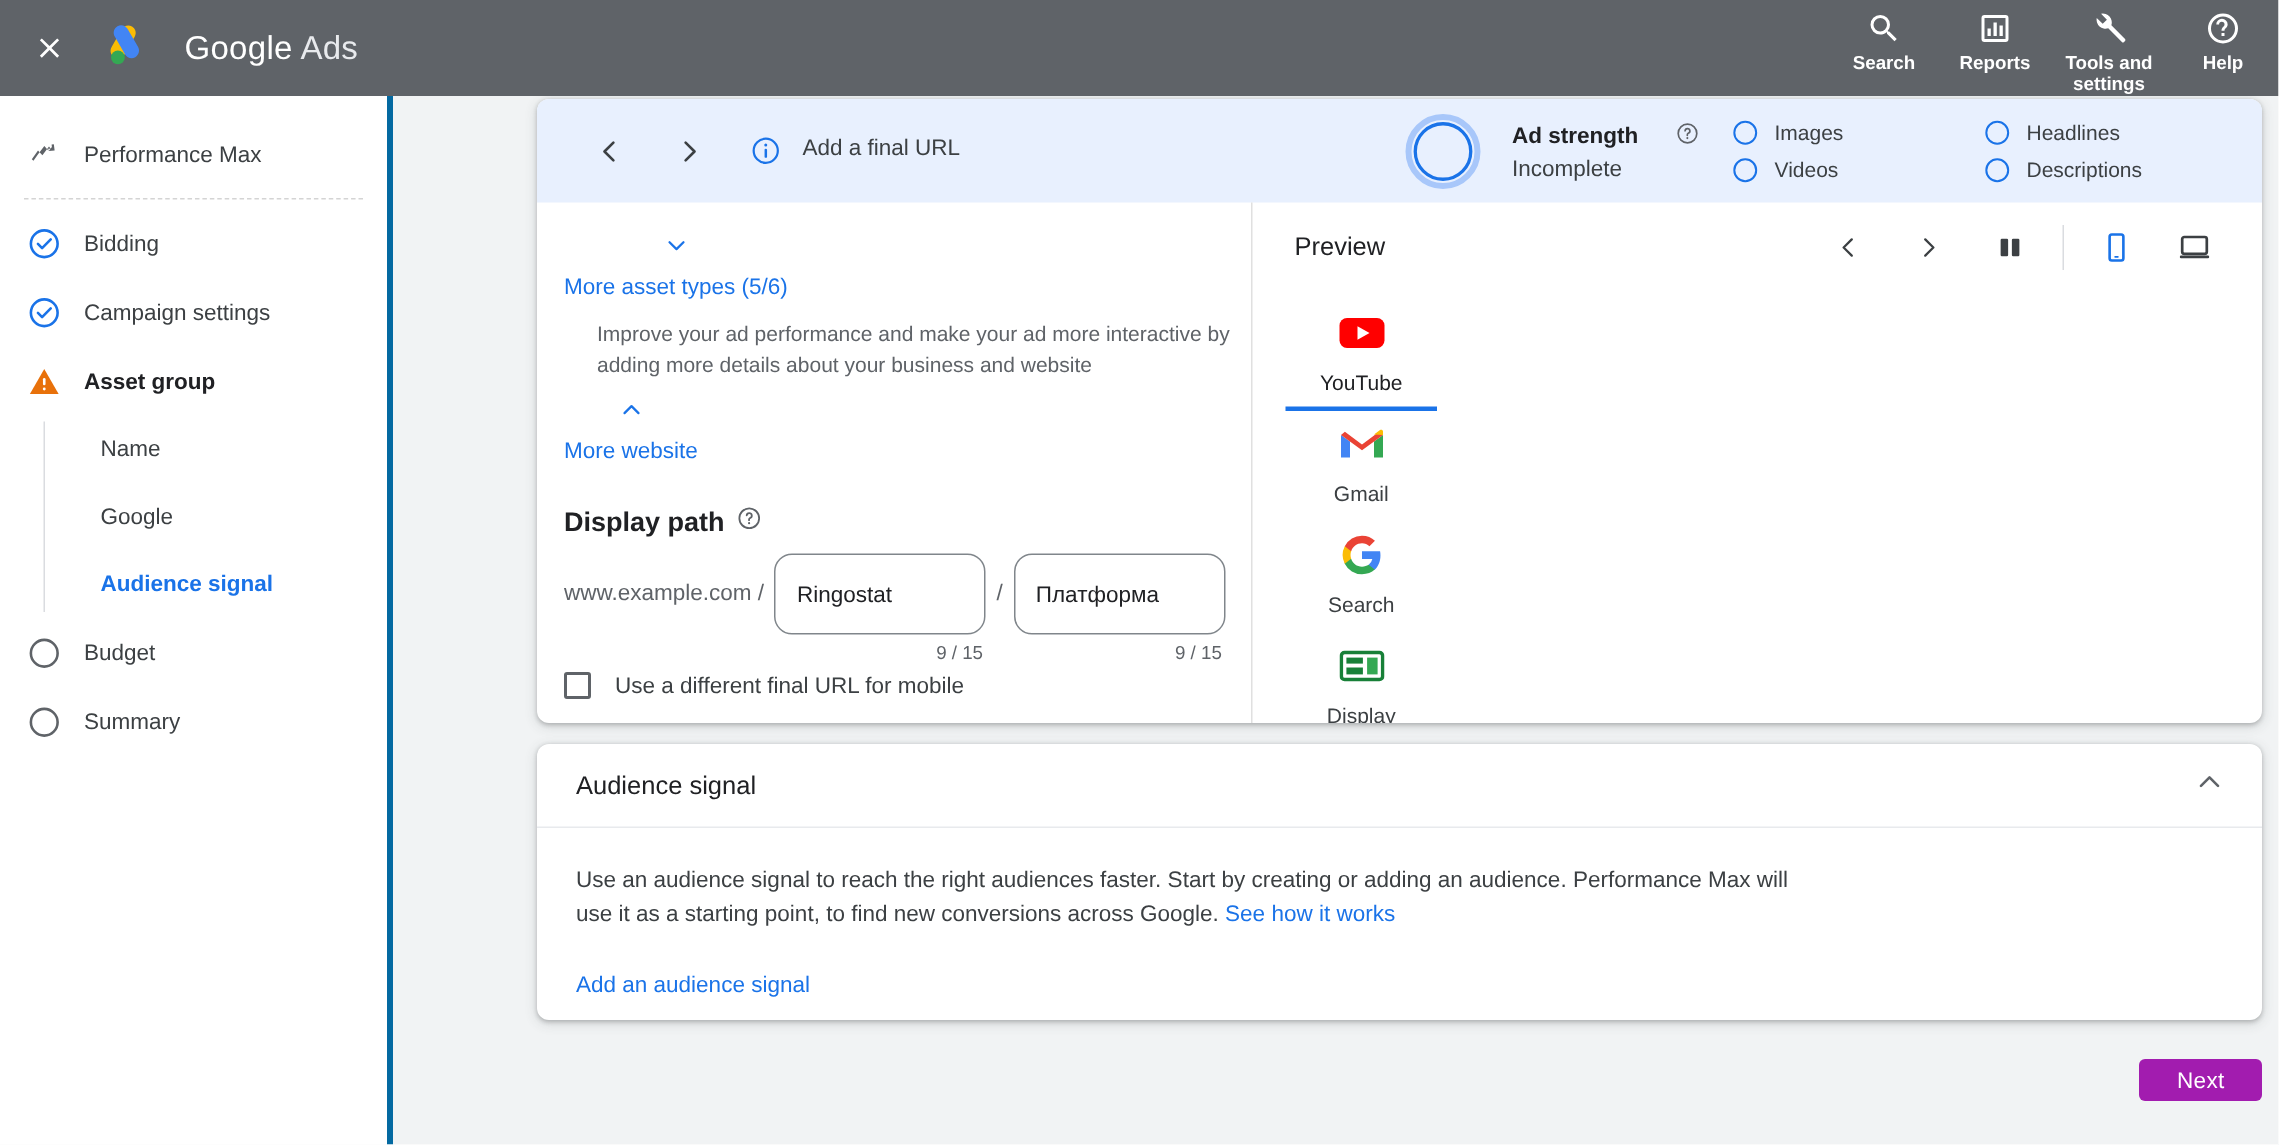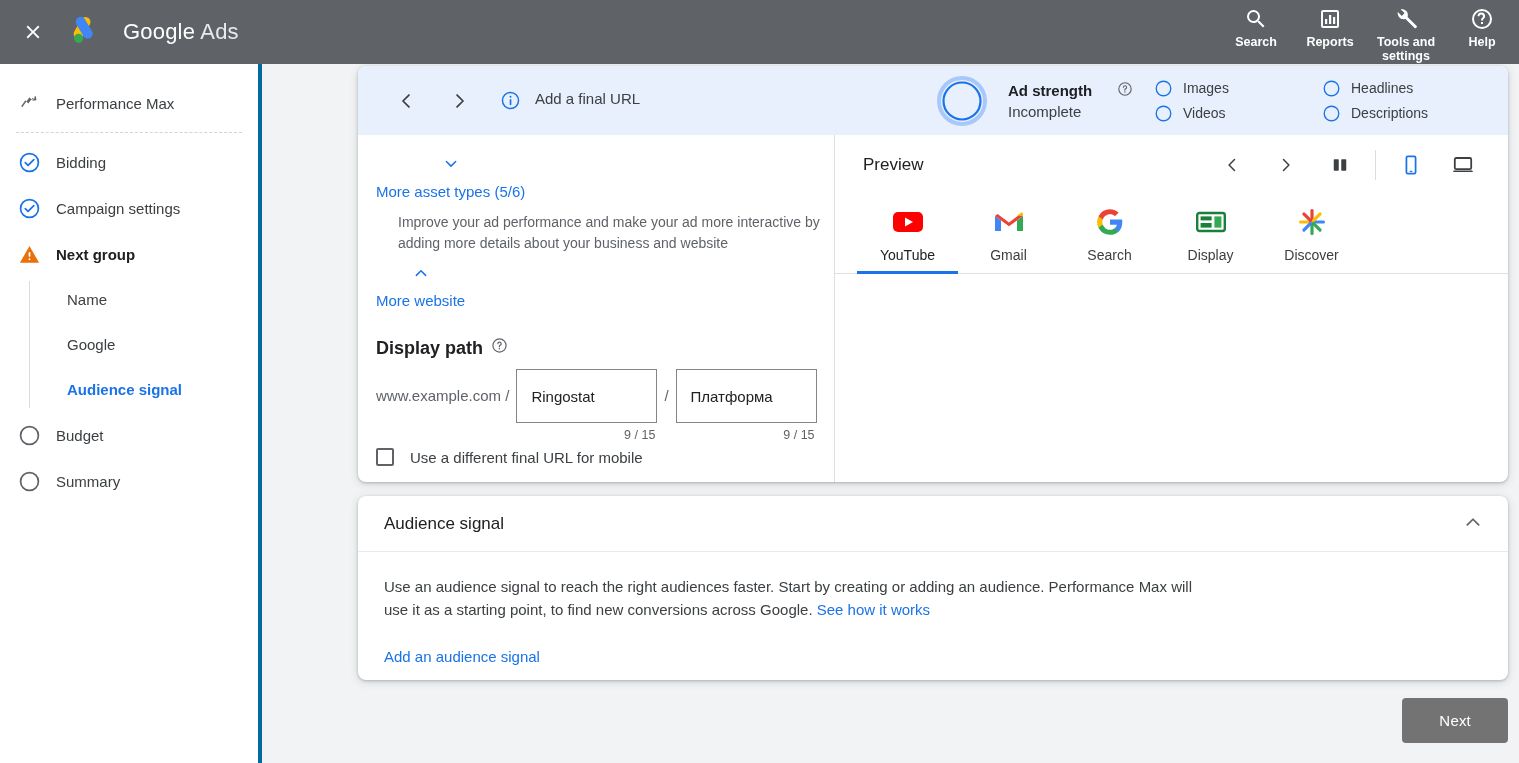--- a/index.html
+++ b/index.html
@@ -138,21 +138,21 @@
     display: flex; align-items: center; gap: 8px; margin-top: 22px;
   }
   .path-row { display: flex; align-items: flex-start; margin-top: 10px; }
   .path-prefix {
     font-size: 15px; color: #5f6368; line-height: 54px; padding-right: 7px;
     white-space: nowrap;
   }
   .path-slash { font-size: 15px; color: #5f6368; line-height: 54px; padding: 0 7px; }
   .path-field { display: flex; flex-direction: column; }
   .path-input {
-    width: 141px; height: 54px; border: 1px solid #80868b; border-radius: 0;
+    width: 141px; height: 54px; border: 1px solid #80868b; border-radius: 12px;
     font-size: 15px; color: #202124; padding: 0 14px;
     font-family: "Liberation Sans", sans-serif; background: #fff;
   }
   .path-counter {
     font-size: 12.5px; color: #5f6368; text-align: right; margin-top: 5px;
     padding-right: 2px;
   }
   .checkbox-row {
     display: flex; align-items: center; margin-top: 6px; cursor: pointer;
   }
@@ -169,20 +169,21 @@
   .preview-title { font-size: 17px; color: #202124; }
   .preview-ctrls { margin-left: auto; display: flex; align-items: center; }
   .pv-btn {
     width: 38px; height: 38px; display: flex; align-items: center;
     justify-content: center; cursor: pointer; color: #3c4043;
   }
   .pv-sep { width: 1px; height: 30px; background: #dadce0; margin: 0 16px; }
   .platform-tabs {
     display: flex; border-bottom: 1px solid #e0e0e0; padding: 0 22px;
     margin: 4px 0 0 0;
+    flex-direction: column;
   }
   .ptab {
     width: 101px; display: flex; flex-direction: column; align-items: center;
     padding: 6px 0 10px; cursor: pointer; position: relative;
   }
   .ptab .pico { height: 34px; display: flex; align-items: center; }
   .ptab .plbl { font-size: 14px; color: #3c4043; margin-top: 8px; }
   .ptab.active .plbl { color: #202124; }
   .ptab.active:after {
     content: ""; position: absolute; left: 0; right: 0; bottom: -1px;
@@ -204,23 +205,23 @@
     color: #1a73e8; cursor: pointer;
   }
 
   
   .footer {
     position: absolute; left: 0; bottom: 0; width: 1257px; height: 86px;
     display: flex; align-items: center; justify-content: flex-end;
     padding-right: 11px;
   }
   .next-btn {
-    background: #737373; color: #fff; border: none; border-radius: 4px;
+    background: #a21caf; color: #fff; border: none; border-radius: 4px;
     font-size: 15px; font-family: "Liberation Sans", sans-serif;
-    padding: 0 37px; height: 45px; cursor: pointer; letter-spacing: .2px;
+    padding: 0 25px; height: 28px; cursor: pointer; letter-spacing: .2px;
   }
 </style>
 </head>
 <body>
 
 <div class="appbar">
   <div class="appbar-close">
     <svg width="22" height="22" viewBox="0 0 24 24">
       <path d="M19 6.41 17.59 5 12 10.59 6.41 5 5 6.41 10.59 12 5 17.59 6.41 19 12 13.41 17.59 19 19 17.59 13.41 12z" fill="#ffffff"></path>
     </svg>
@@ -310,21 +311,21 @@
   </div>
 
   <div class="nav-item bold">
     <span class="nav-ico">
       <svg width="23" height="23" viewBox="0 0 24 24">
           <path d="M12 3.2 22 20.6H2z" fill="#e8710a"></path>
           <rect x="11.1" y="9.4" width="1.8" height="5" rx=".9" fill="#fff"></rect>
           <circle cx="12" cy="17" r="1" fill="#fff"></circle>
         </svg>
     </span>
-    <span class="nav-lbl">Next group</span>
+    <span class="nav-lbl">Asset group</span>
   </div>
 
   <div class="subnav">
     <div class="subnav-item">
       <span>Name</span>
     </div>
     <div class="subnav-item">
       <span>Google</span>
     </div>
     <div class="subnav-item active">

